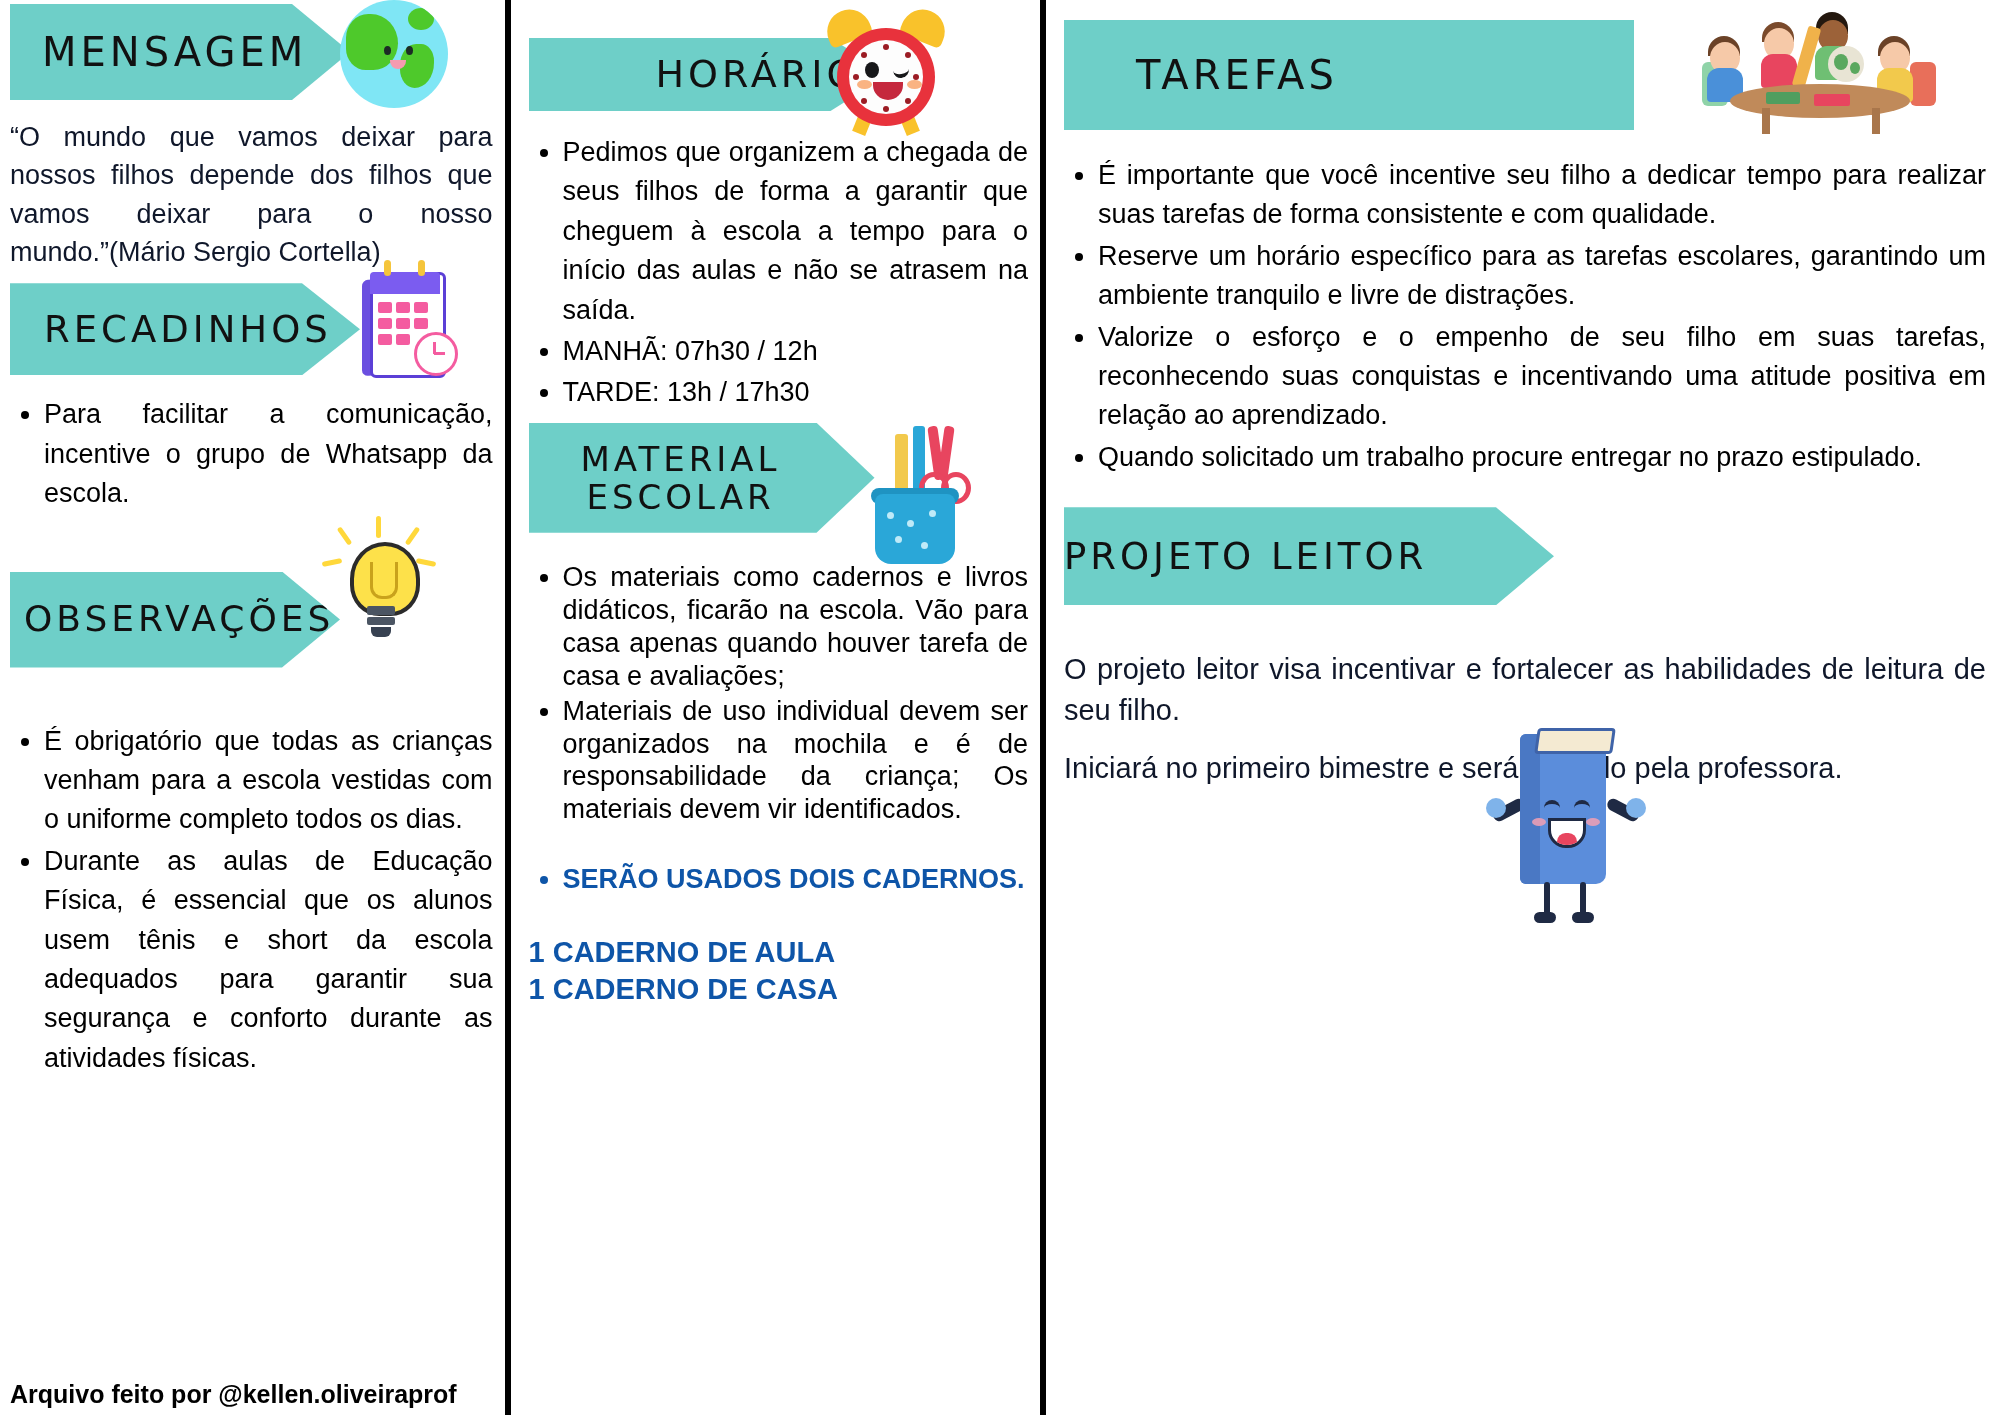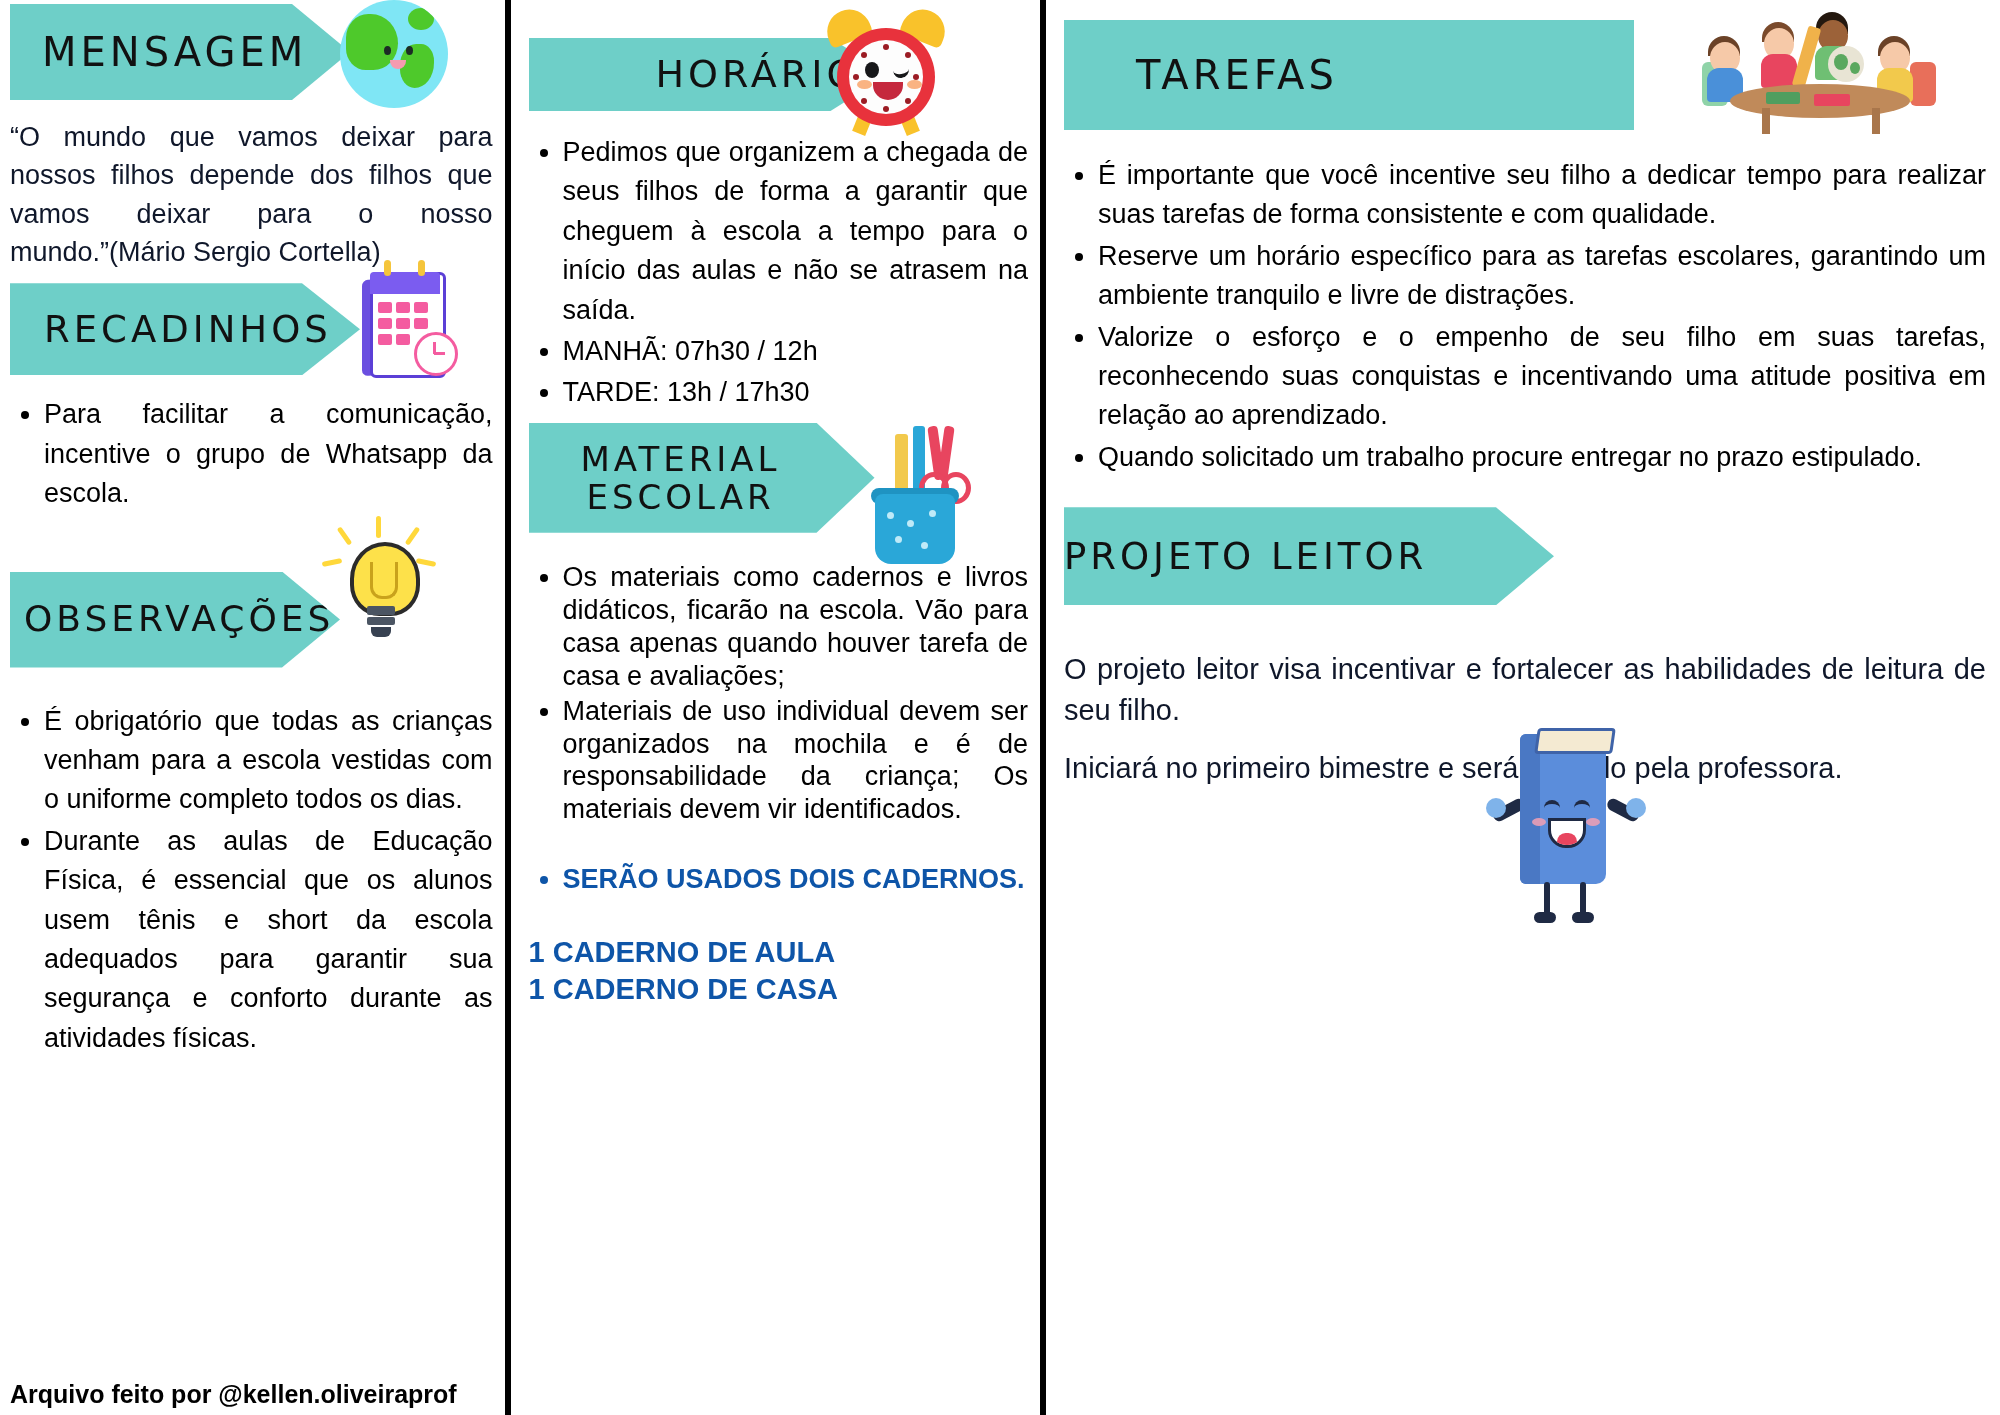--- a/index.html
+++ b/index.html
@@ -206,21 +206,21 @@
         <div class="ray" style="left:2px;top:44px;width:20px;height:5px;transform:rotate(-12deg);"></div>
         <div class="ray" style="left:96px;top:44px;width:20px;height:5px;transform:rotate(12deg);"></div>
         <div class="glass"></div>
         <div class="fil"></div>
         <div class="base"></div>
           <div class="base2"></div>
           <div class="base3"></div>
       </div>
     </div>
 
-    <ul class="bl" style="margin-top:34px;">
+    <ul class="bl" style="margin-top:54px;">
       <li>É obrigatório que todas as crianças venham para a escola vestidas com o uniforme completo todos os dias.</li>
       <li>Durante as aulas de Educação Física, é essencial que os alunos usem tênis e short da escola adequados para garantir sua segurança e conforto durante as atividades físicas.</li>
     </ul>
 
     <div class="footer">Arquivo feito por @kellen.oliveiraprof</div>
   </div>
 
   <div class="divider"></div>
 
   <div class="col col2">

